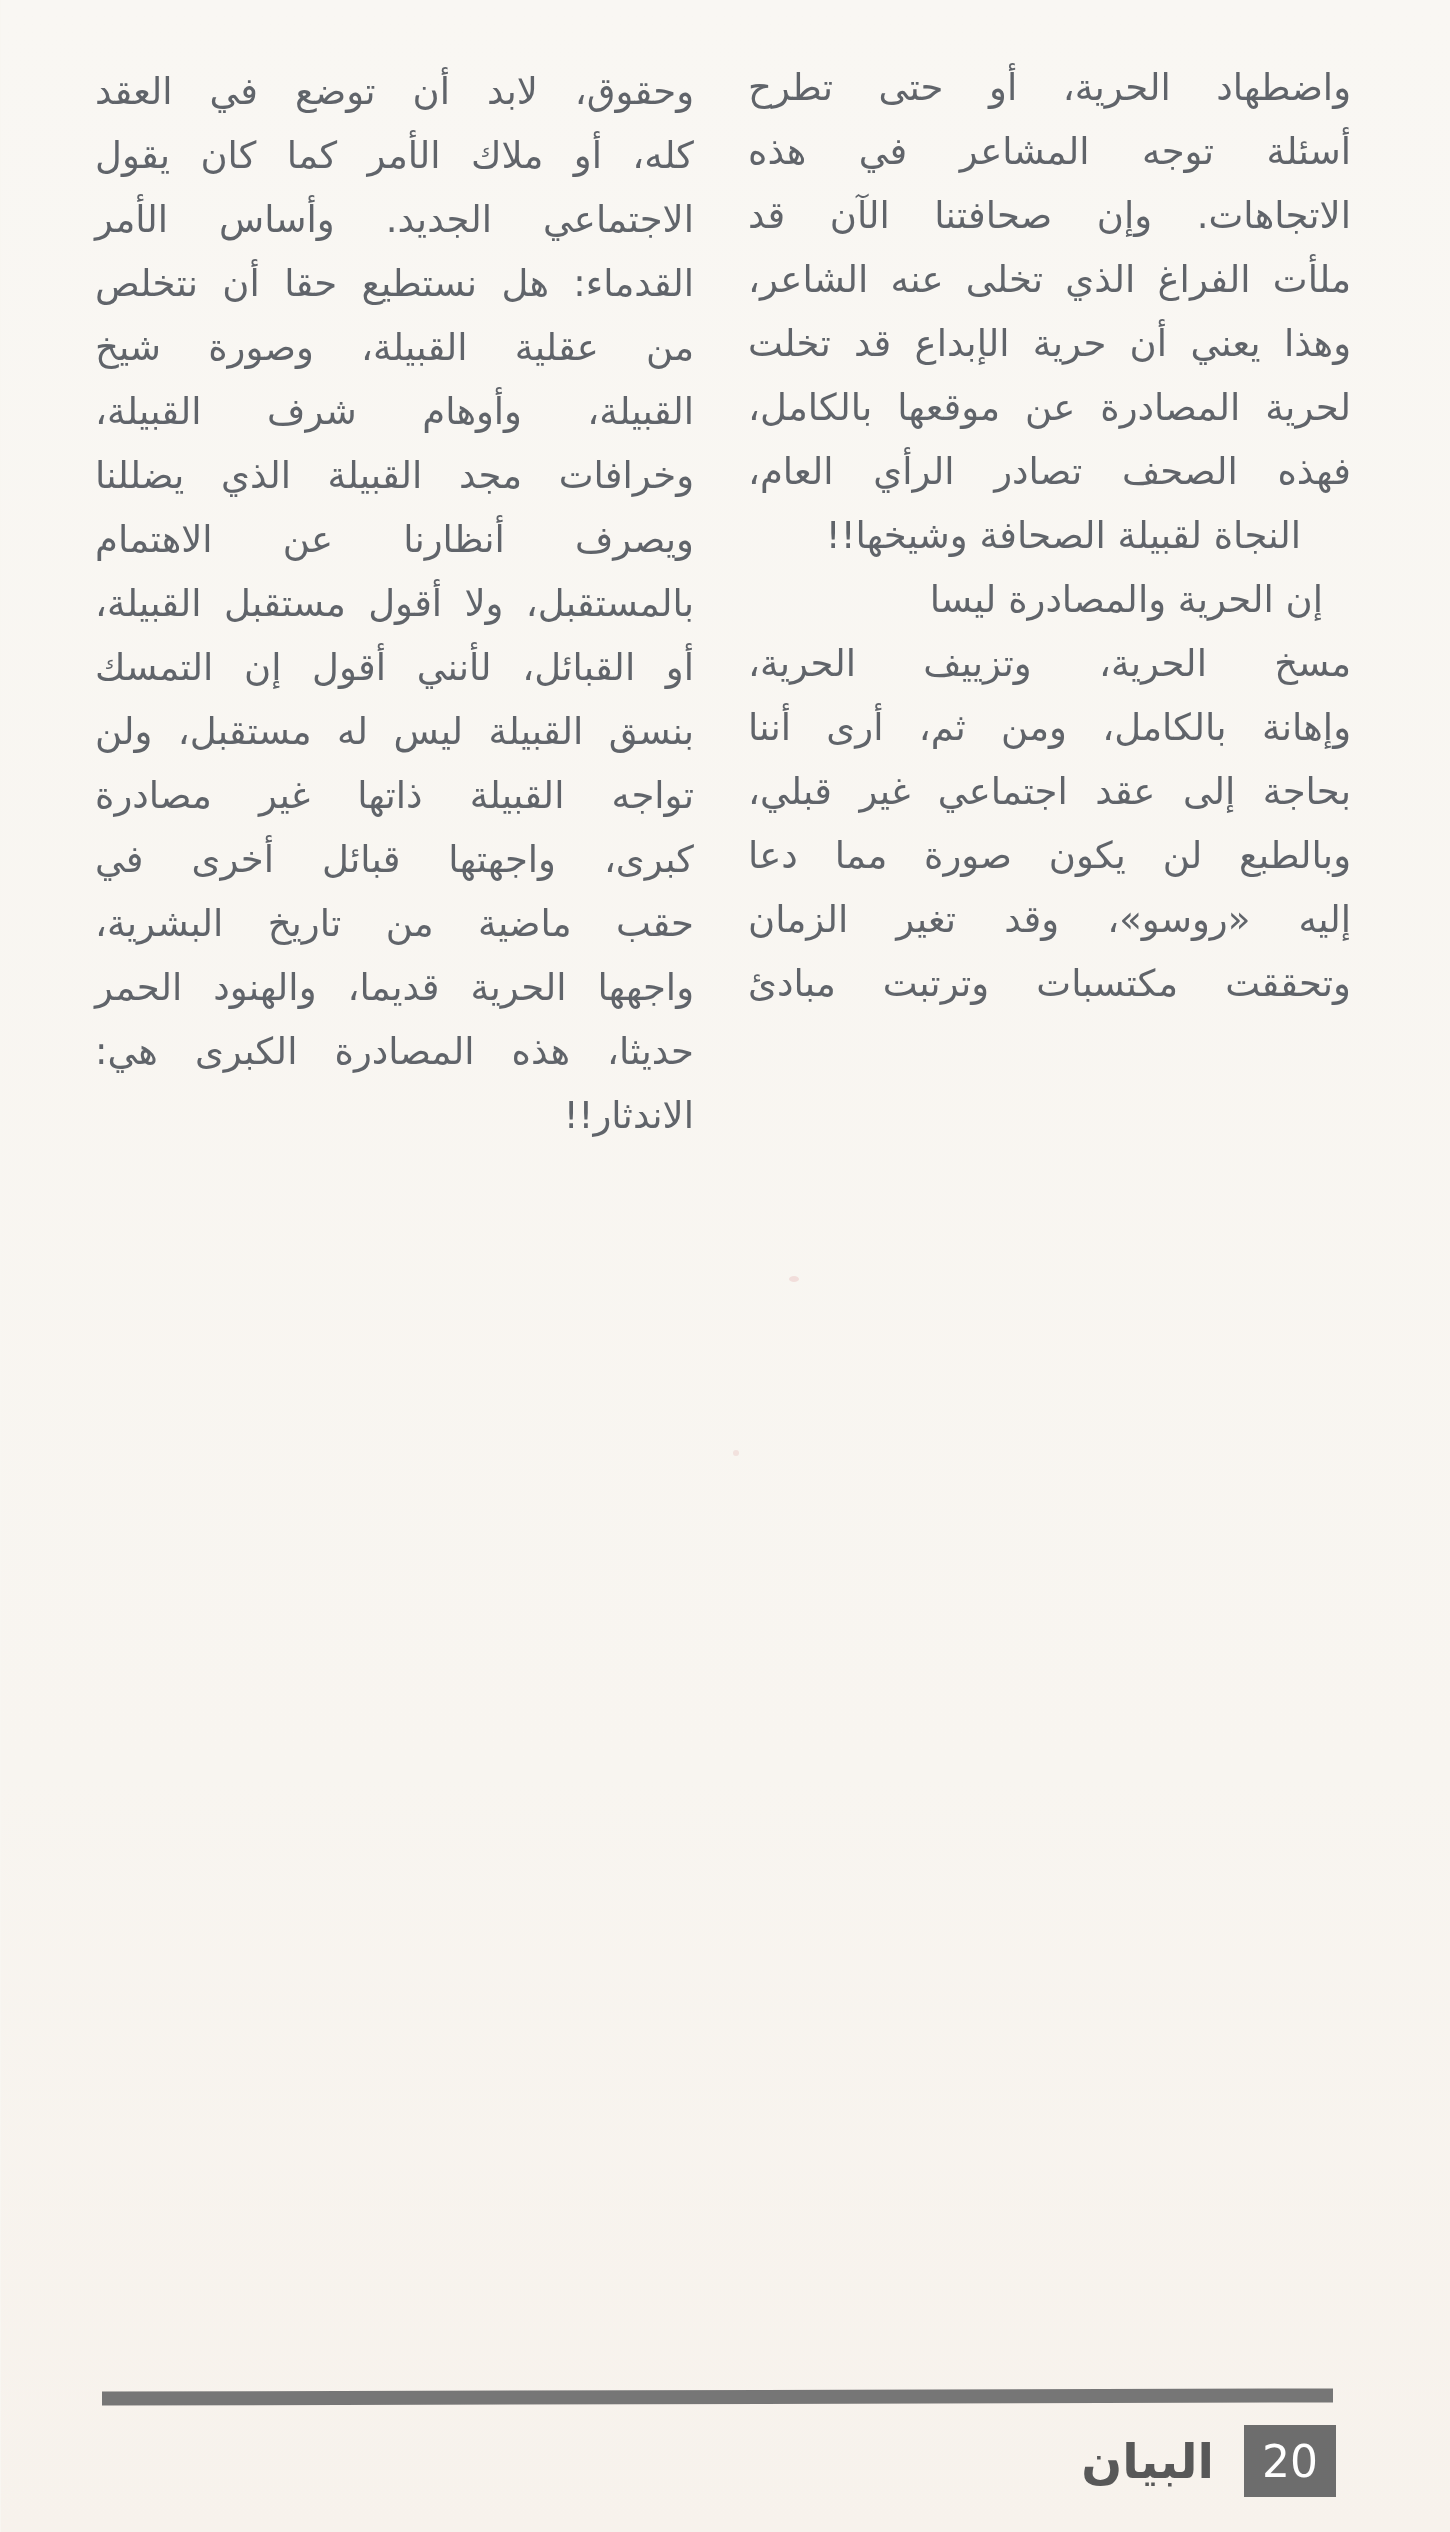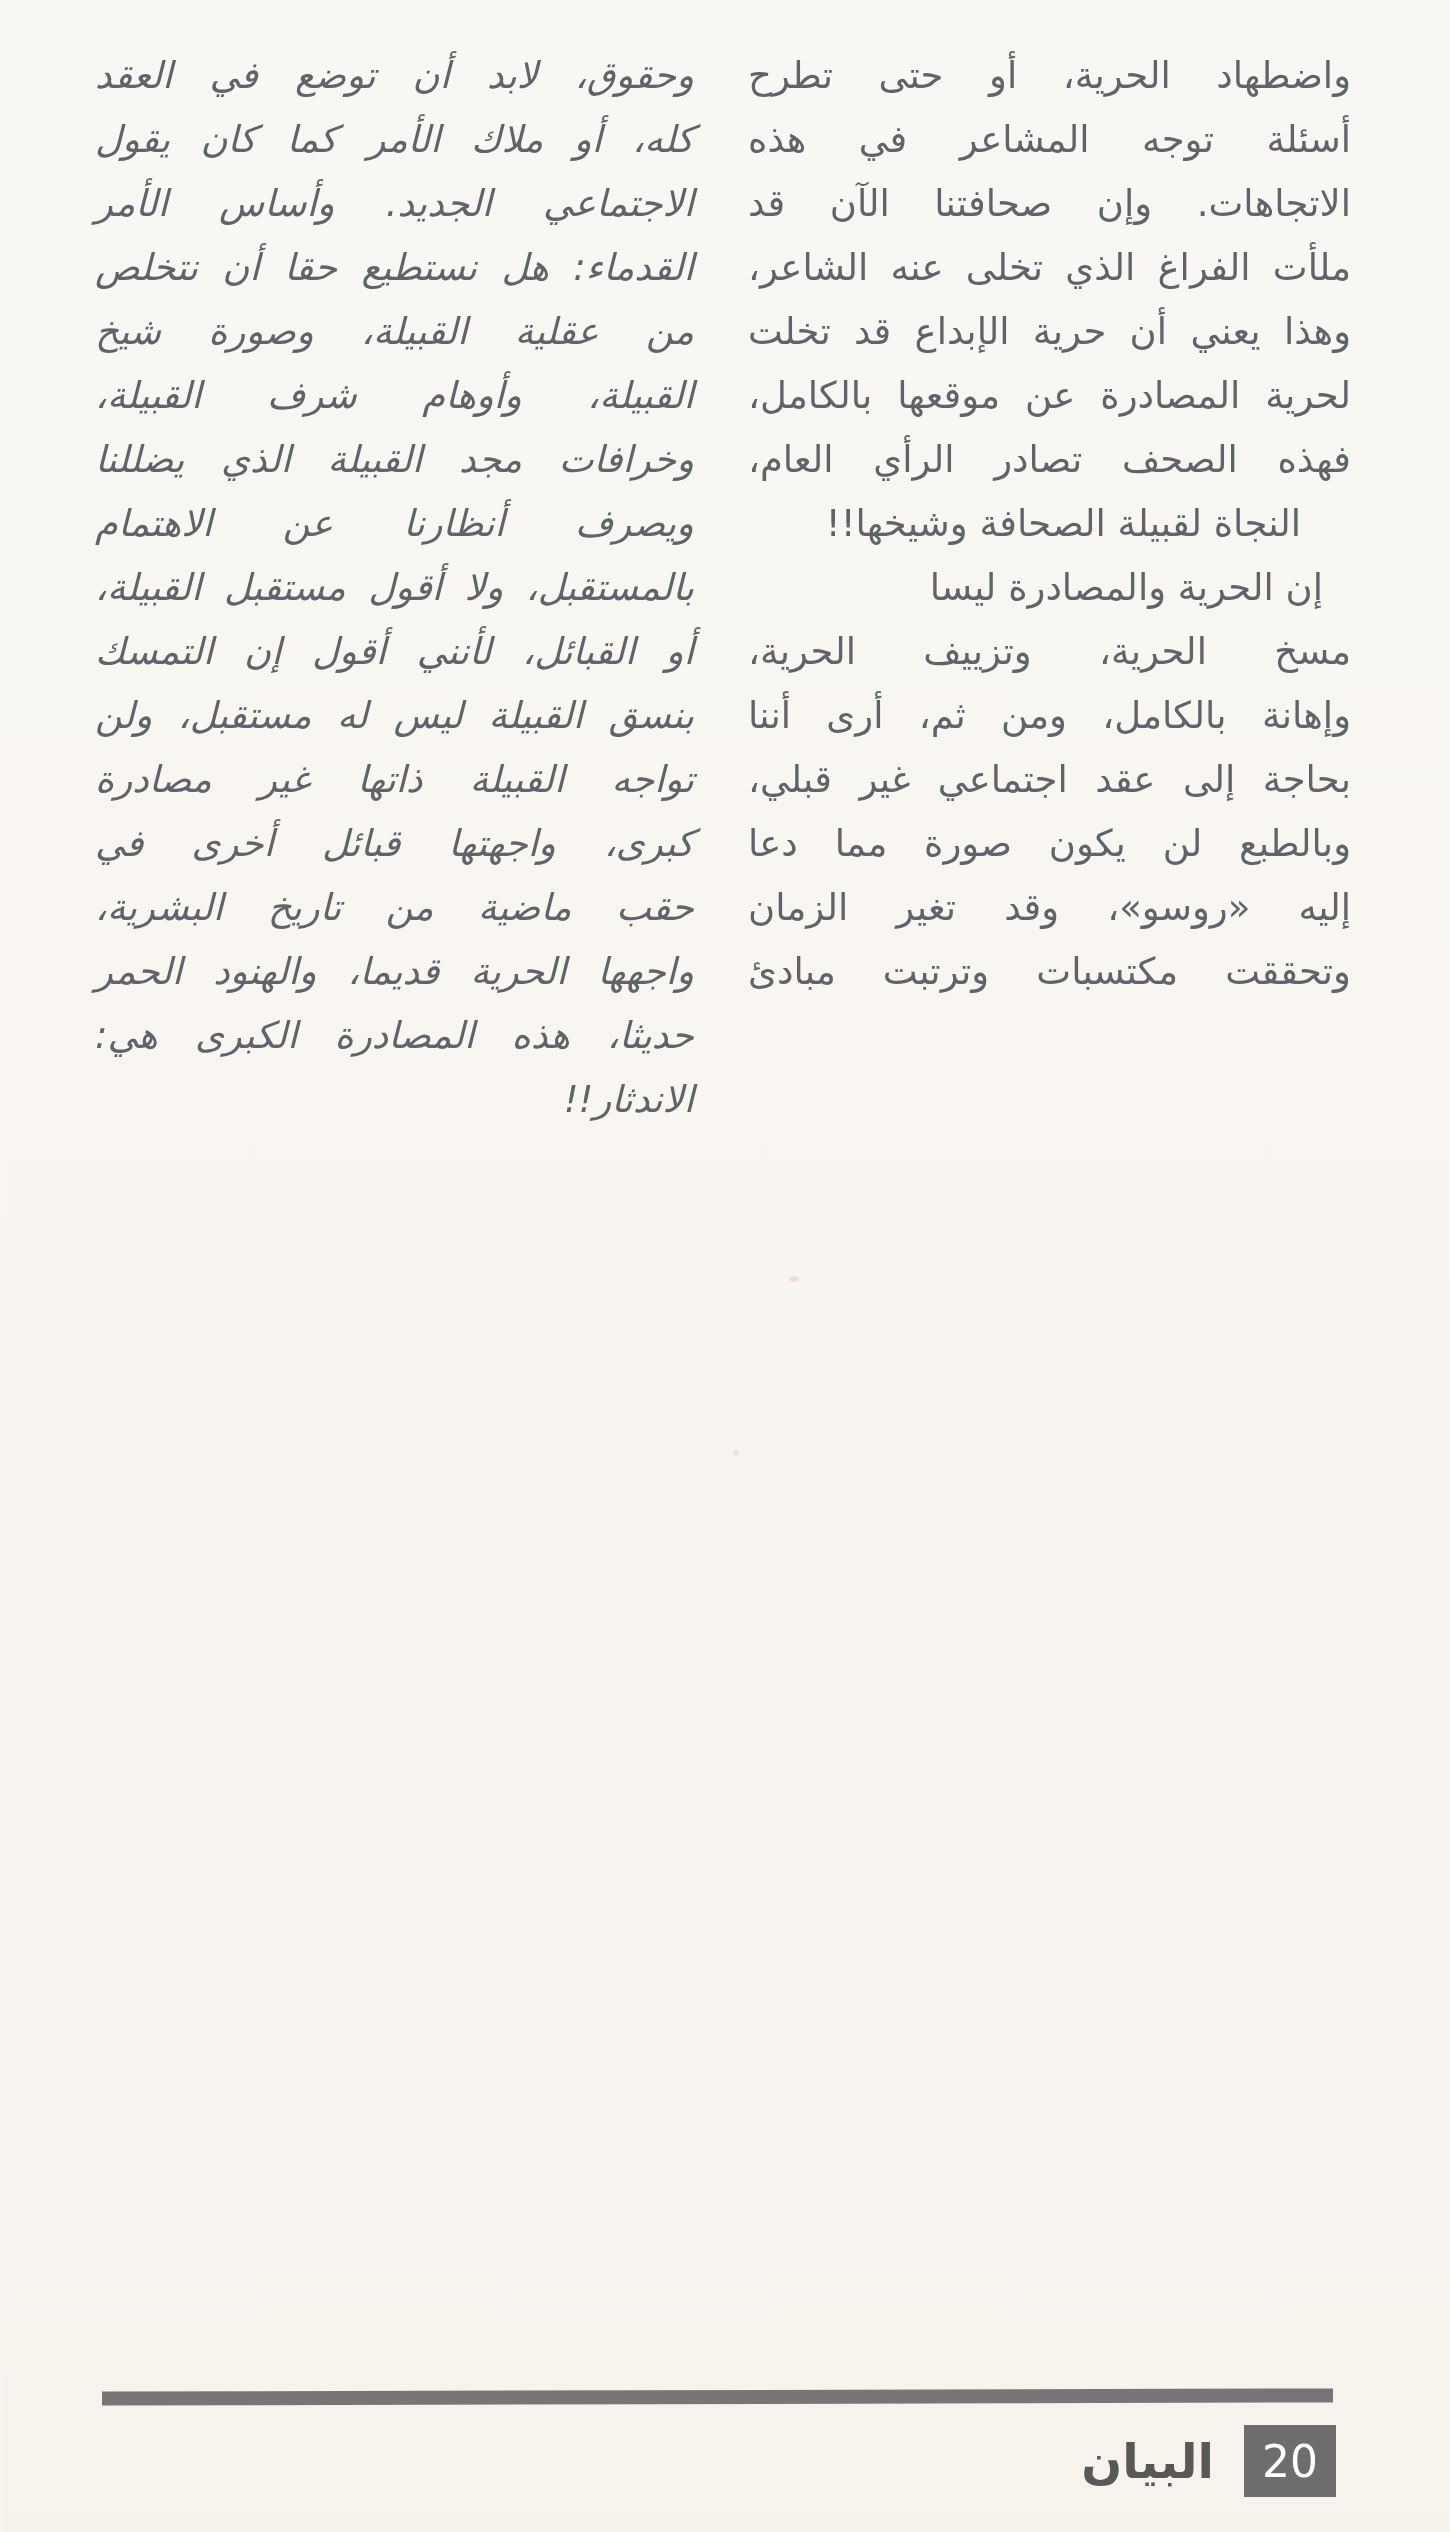--- a/index.html
+++ b/index.html
@@ -14,22 +14,22 @@
     position:absolute;inset:0;
     background:linear-gradient(180deg,#f9f7f3 0%,#f8f5f0 70%,#f7f2ec 100%);
   }
   
   .col{
     position:absolute;
     direction:rtl;
     color:#60646a;
     font-size:37px;
   }
-  .col-right{left:748px;top:44px;width:603px;}
-  .col-left{left:95px;top:44px;width:599px;font-style:italic;}
+  .col-right{left:748px;top:56px;width:603px;}
+  .col-left{left:95px;top:60px;width:599px;}
   .line{
     height:64px;
     line-height:64px;
     text-align:justify;
     text-align-last:justify;
     white-space:nowrap;
     letter-spacing:0.5px;
   }
   .line.last{
     text-align:right;

